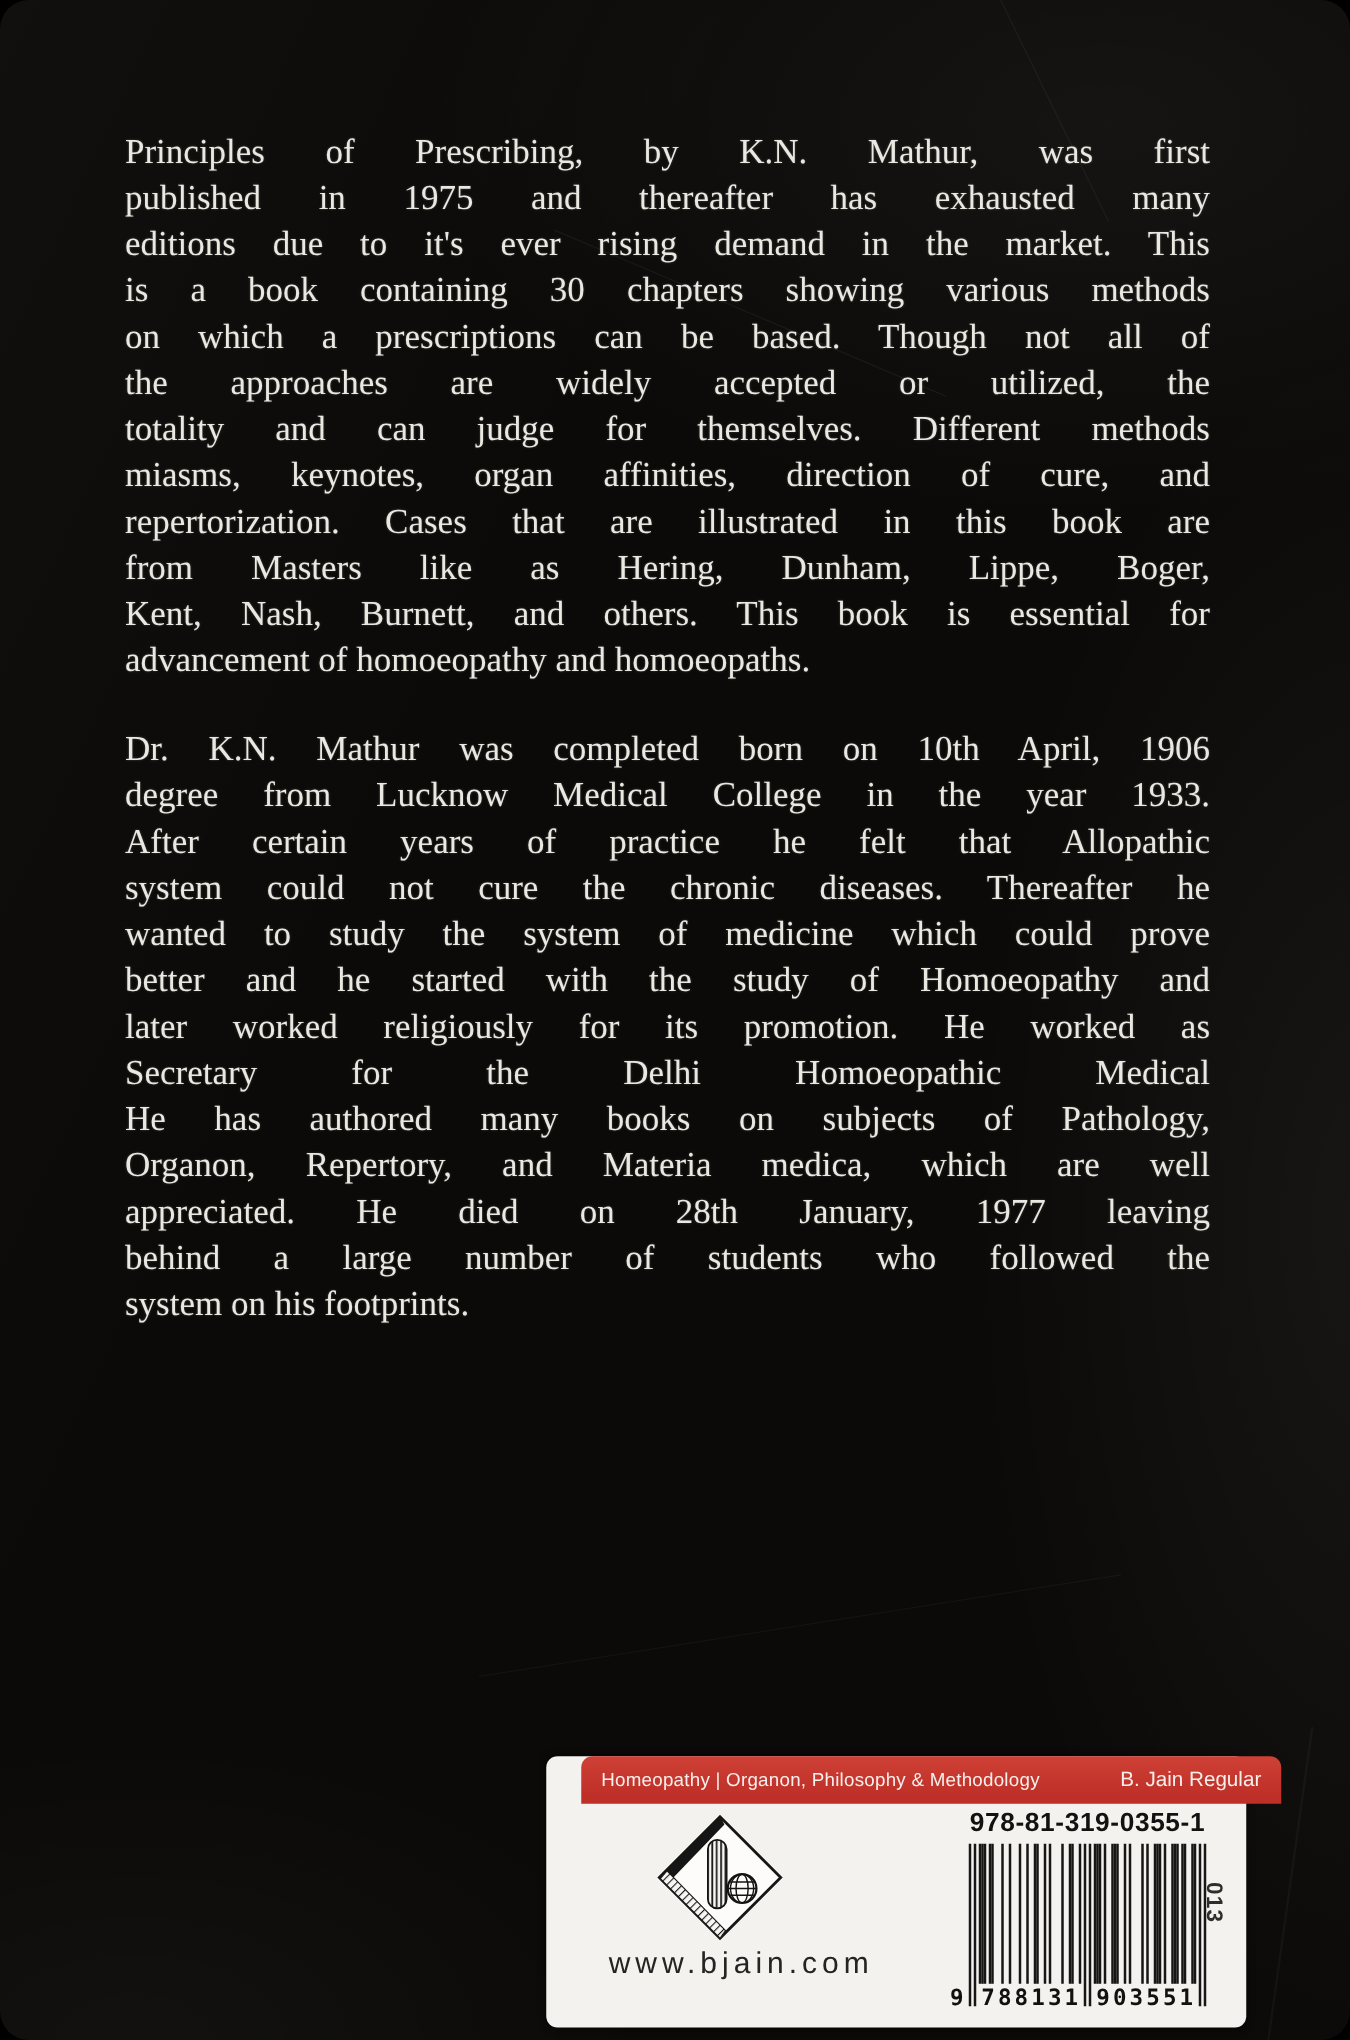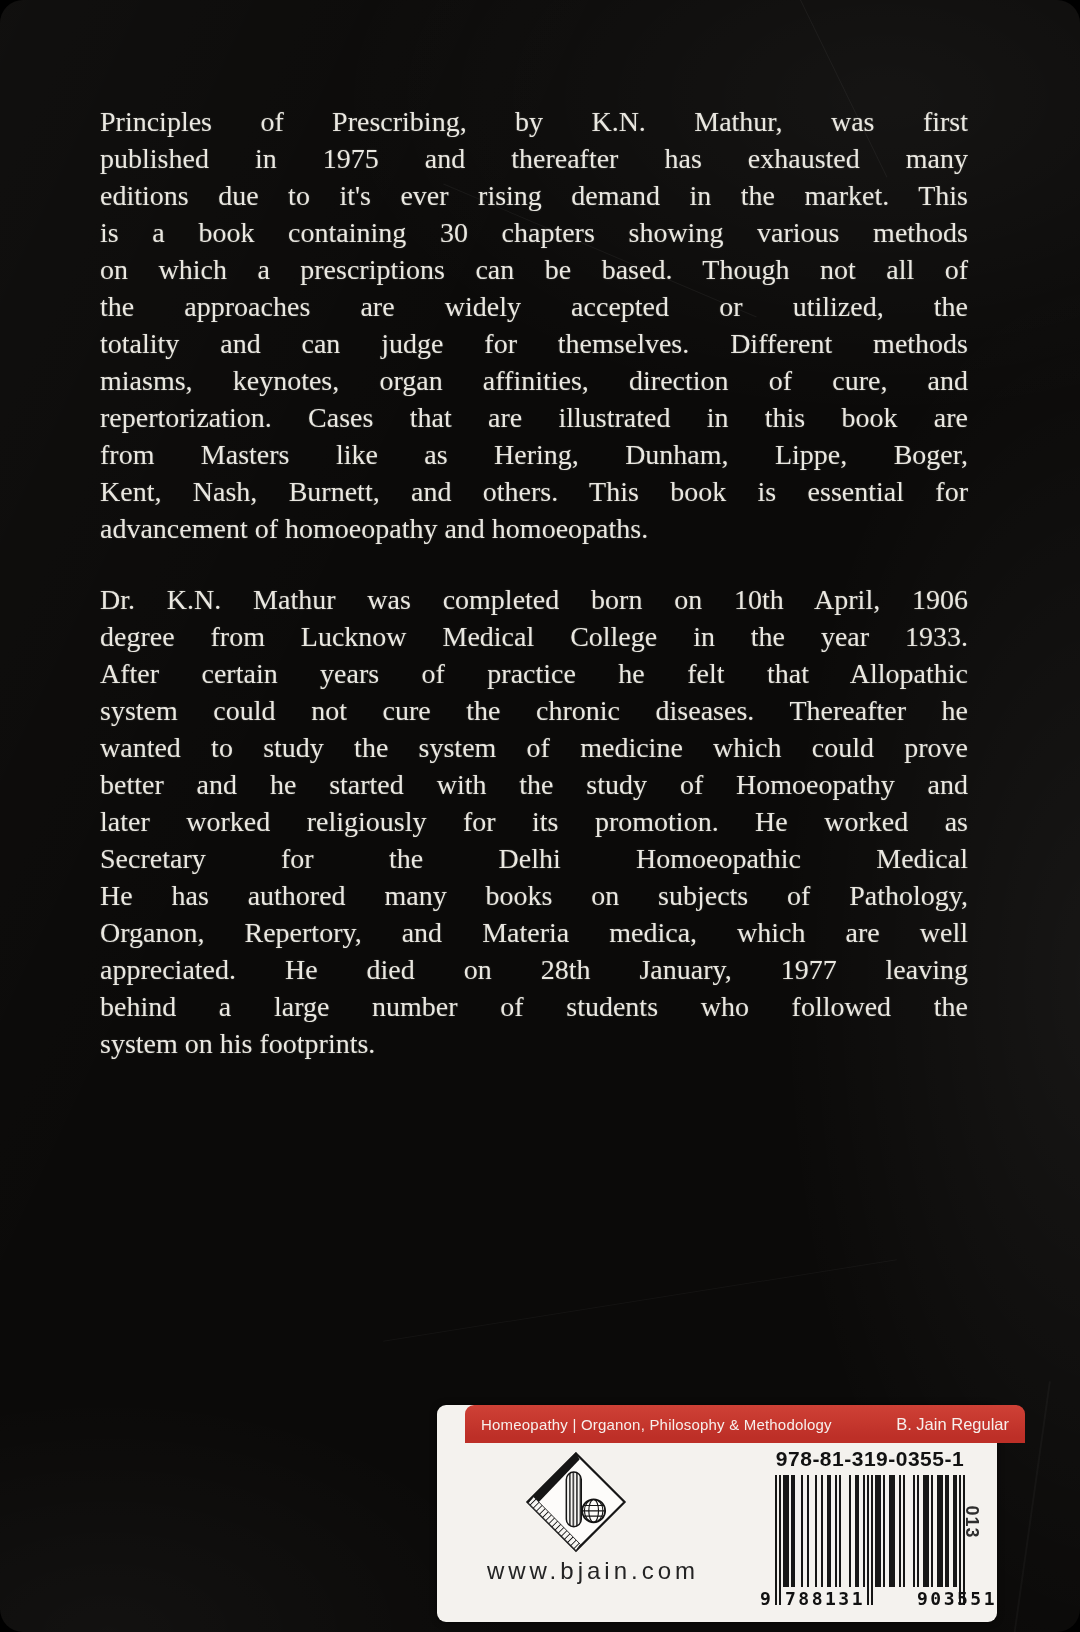--- a/index.html
+++ b/index.html
@@ -60,21 +60,21 @@
   .bc-bars{position:absolute;left:0;top:0;display:flex;align-items:flex-start;}
   .bc-module{width:2px;height:112px;}
   .bc-module.guard{height:130px;}
   .bc-module.ink{background:#161616;}
   .bc-digits{
     position:absolute;top:113px;color:#111;
     font-family:"DejaVu Sans Mono",monospace;font-size:18px;font-weight:700;
   }
   .bc-first{left:-15px;}
   .bc-grp1{left:10px;letter-spacing:2.5px;}
-  .bc-grp2{left:102px;letter-spacing:2.5px;margin-left:40px;}
+  .bc-grp2{left:102px;letter-spacing:2.5px;}
   .side-code{
     position:absolute;left:524px;top:62px;width:20px;
     transform:rotate(90deg);transform-origin:center;
     font-size:18px;letter-spacing:1px;color:#2e2e2e;font-weight:600;white-space:nowrap;
   }
 </style>
 </head>
 <body>
 
 <div class="cover">

